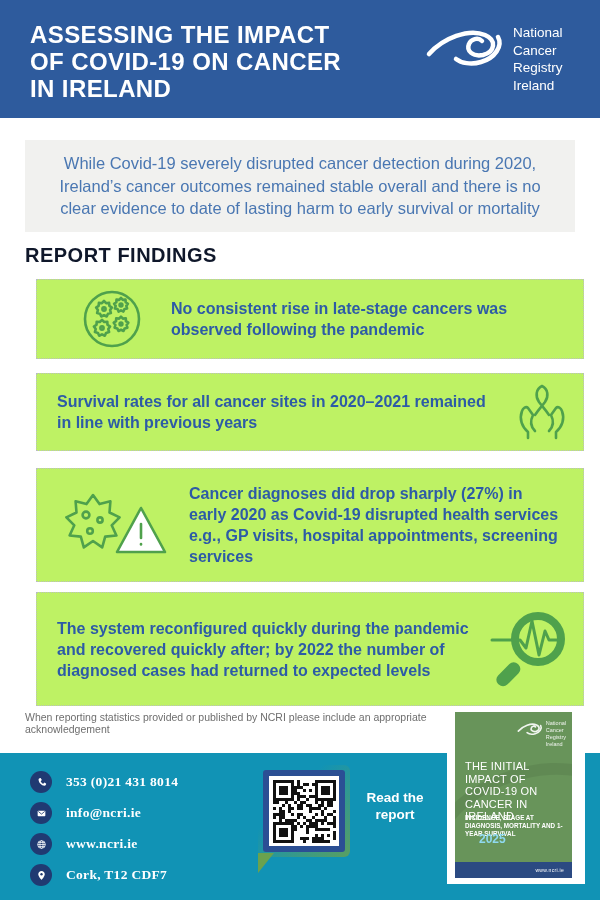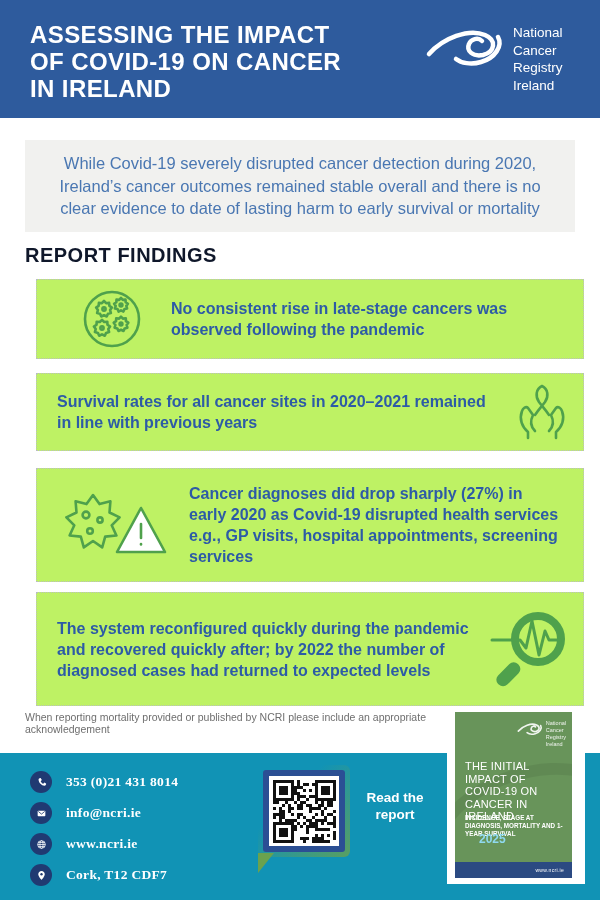--- a/index.html
+++ b/index.html
@@ -168,21 +168,21 @@
     <div class="finding-text">The system reconfigured quickly during the pandemic and recovered quickly after; by 2022 the number of diagnosed cases had returned to expected levels</div>
     <span class="f-icon">
       <svg width="86" height="86" viewBox="0 0 86 86">
         <circle cx="48" cy="33" r="23" fill="none" stroke="#4fa14c" stroke-width="8"></circle>
         <rect x="12" y="54" width="13" height="28" rx="6" fill="#4fa14c" transform="rotate(45 18 68)"></rect>
         <polyline points="2,34 30,34 36,42 42,15 49,49 55,25 59,34 70,34" fill="none" stroke="#4fa14c" stroke-width="3" stroke-linecap="round" stroke-linejoin="round"></polyline>
       </svg>
     </span>
   </div>
 
-  <div class="ack">When reporting mortality provided or published by NCRI please include an appropriate acknowledgement</div>
+  <div class="ack">When reporting statistics provided or published by NCRI please include an appropriate acknowledgement</div>
 
   <div class="footer">
     <div class="contacts">
 
       <div class="contact-row">
         <span class="contact-icon">
           <svg width="13" height="13" viewBox="0 0 22 22">
             <path fill="#ffffff" d="M6,6.5 C5.8,4.8 8.6,2.8 9.8,3.9 L11.6,6.6 L9.6,8.7 C10.4,10.8 11.9,12.3 14,13.2 L16,11.2 L18.6,12.9 C19.8,14 17.8,16.8 16.1,16.7 C11,16.4 6.4,11.6 6,6.5 Z"></path>
           </svg>
         </span>

